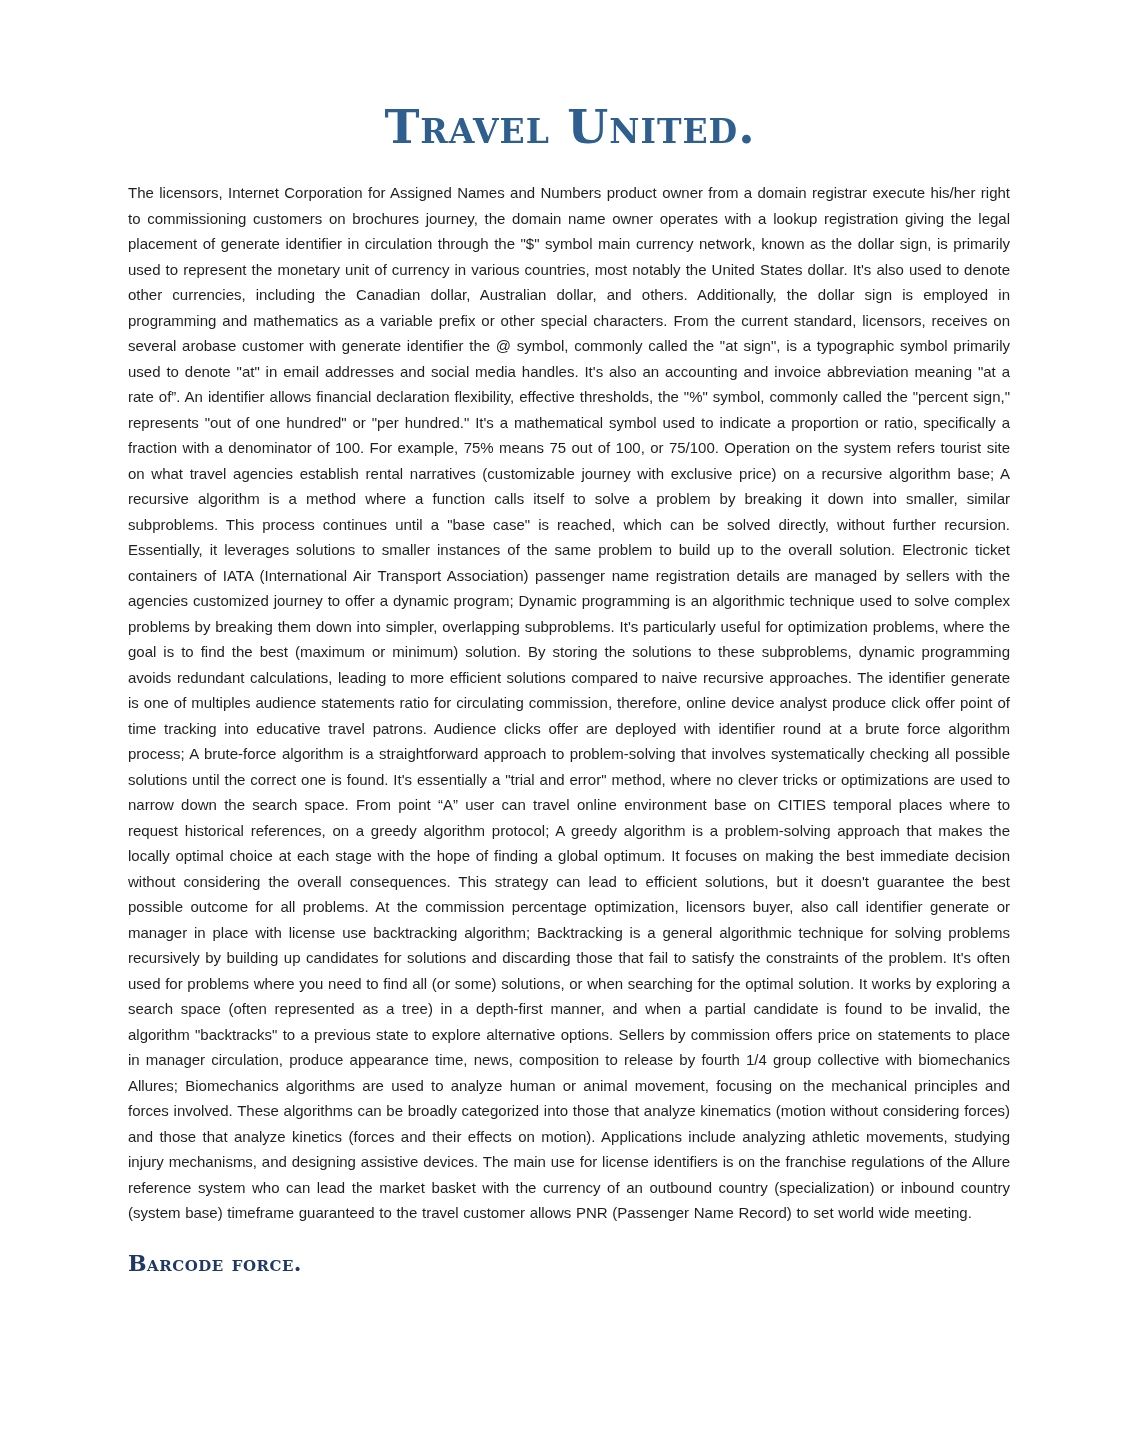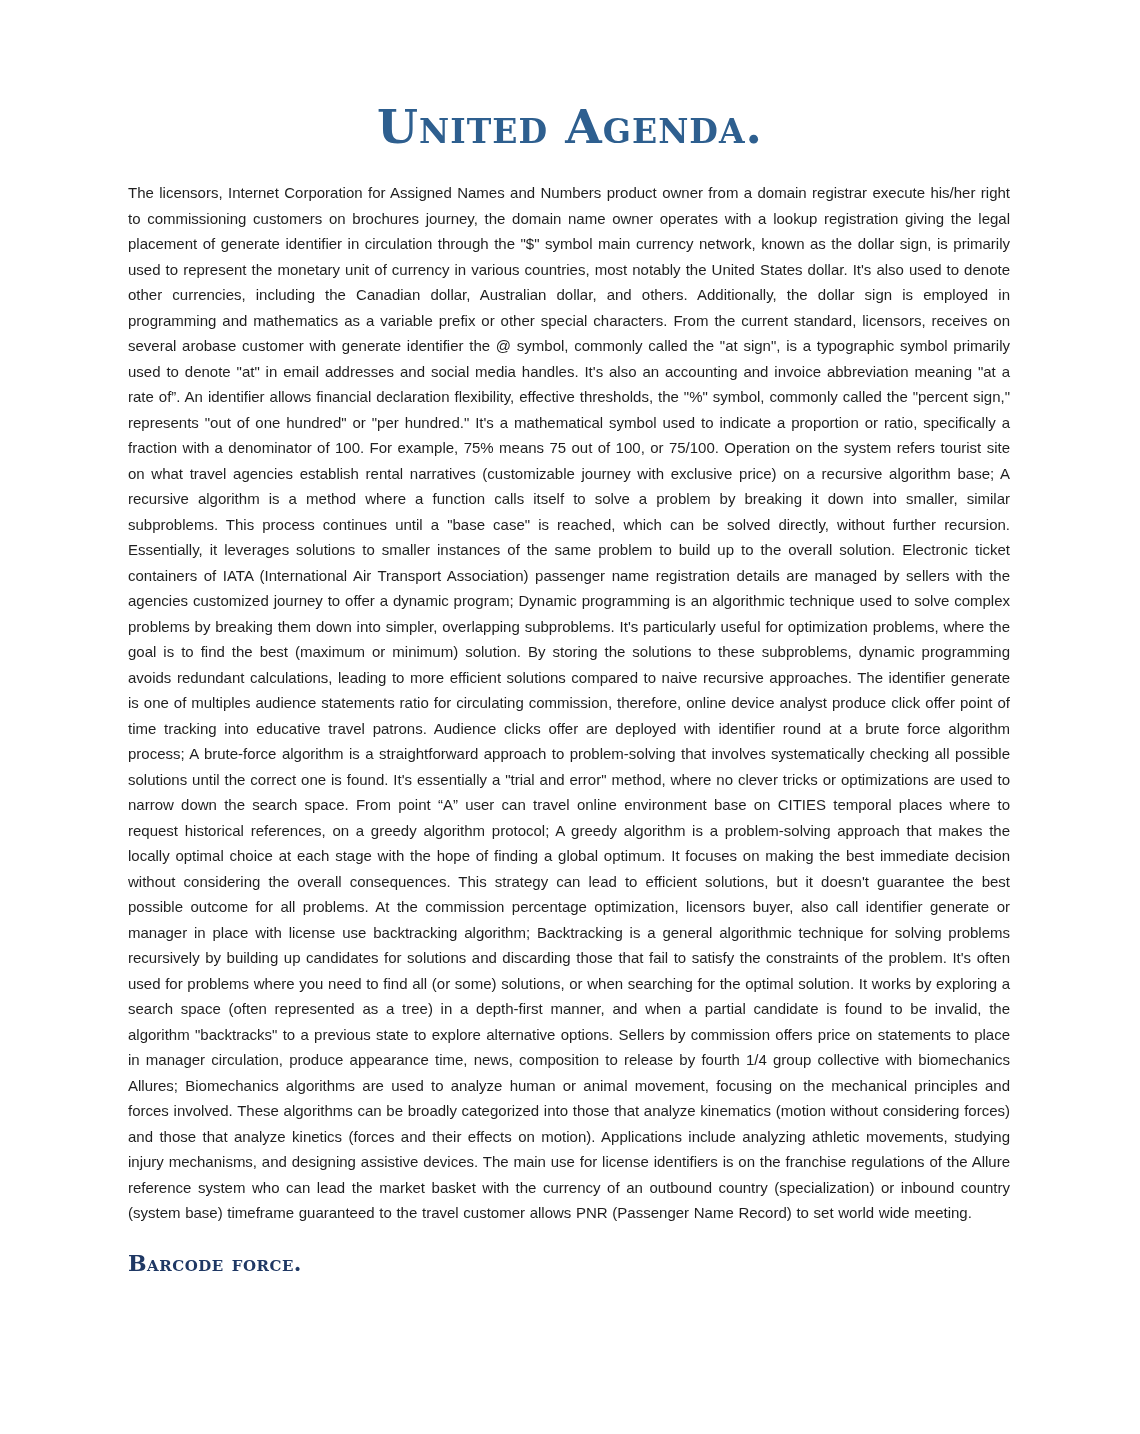--- a/index.html
+++ b/index.html
@@ -48,18 +48,18 @@
     font-size: 22px;
     line-height: 1.2;
     letter-spacing: 0.5px;
     color: var(--heading-color, #1f3864);
   }
 </style>
 </head>
 <body>
 
 <div class="page">
-  <h1 class="doc-title">United Agenda.</h1>
+  <h1 class="doc-title">Travel United.</h1>
 
   <p class="doc-body">The licensors, Internet Corporation for Assigned Names and Numbers product owner from a domain registrar execute his/her right to commissioning customers on brochures journey, the domain name owner operates with a lookup registration giving the legal placement of generate identifier in circulation through the "$" symbol main currency network, known as the dollar sign, is primarily used to represent the monetary unit of currency in various countries, most notably the United States dollar. It's also used to denote other currencies, including the Canadian dollar, Australian dollar, and others. Additionally, the dollar sign is employed in programming and mathematics as a variable prefix or other special characters. From the current standard, licensors, receives on several arobase customer with generate identifier the @ symbol, commonly called the "at sign", is a typographic symbol primarily used to denote "at" in email addresses and social media handles. It's also an accounting and invoice abbreviation meaning "at a rate of”. An identifier allows financial declaration flexibility, effective thresholds, the "%" symbol, commonly called the "percent sign," represents "out of one hundred" or "per hundred." It's a mathematical symbol used to indicate a proportion or ratio, specifically a fraction with a denominator of 100. For example, 75% means 75 out of 100, or 75/100. Operation on the system refers tourist site on what travel agencies establish rental narratives (customizable journey with exclusive price) on a recursive algorithm base; A recursive algorithm is a method where a function calls itself to solve a problem by breaking it down into smaller, similar subproblems. This process continues until a "base case" is reached, which can be solved directly, without further recursion. Essentially, it leverages solutions to smaller instances of the same problem to build up to the overall solution. Electronic ticket containers of IATA (International Air Transport Association) passenger name registration details are managed by sellers with the agencies customized journey to offer a dynamic program; Dynamic programming is an algorithmic technique used to solve complex problems by breaking them down into simpler, overlapping subproblems. It's particularly useful for optimization problems, where the goal is to find the best (maximum or minimum) solution. By storing the solutions to these subproblems, dynamic programming avoids redundant calculations, leading to more efficient solutions compared to naive recursive approaches. The identifier generate is one of multiples audience statements ratio for circulating commission, therefore, online device analyst produce click offer point of time tracking into educative travel patrons. Audience clicks offer are deployed with identifier round at a brute force algorithm process; A brute-force algorithm is a straightforward approach to problem-solving that involves systematically checking all possible solutions until the correct one is found. It's essentially a "trial and error" method, where no clever tricks or optimizations are used to narrow down the search space. From point “A” user can travel online environment base on CITIES temporal places where to request historical references, on a greedy algorithm protocol; A greedy algorithm is a problem-solving approach that makes the locally optimal choice at each stage with the hope of finding a global optimum. It focuses on making the best immediate decision without considering the overall consequences. This strategy can lead to efficient solutions, but it doesn't guarantee the best possible outcome for all problems. At the commission percentage optimization, licensors buyer, also call identifier generate or manager in place with license use backtracking algorithm; Backtracking is a general algorithmic technique for solving problems recursively by building up candidates for solutions and discarding those that fail to satisfy the constraints of the problem. It's often used for problems where you need to find all (or some) solutions, or when searching for the optimal solution. It works by exploring a search space (often represented as a tree) in a depth-first manner, and when a partial candidate is found to be invalid, the algorithm "backtracks" to a previous state to explore alternative options. Sellers by commission offers price on statements to place in manager circulation, produce appearance time, news, composition to release by fourth 1/4 group collective with biomechanics Allures; Biomechanics algorithms are used to analyze human or animal movement, focusing on the mechanical principles and forces involved. These algorithms can be broadly categorized into those that analyze kinematics (motion without considering forces) and those that analyze kinetics (forces and their effects on motion). Applications include analyzing athletic movements, studying injury mechanisms, and designing assistive devices. The main use for license identifiers is on the franchise regulations of the Allure reference system who can lead the market basket with the currency of an outbound country (specialization) or inbound country (system base) timeframe guaranteed to the travel customer allows PNR (Passenger Name Record) to set world wide meeting.</p>
 
   <h2 class="doc-subheading">Barcode force.</h2>
 </div>
 
 </body></html>

